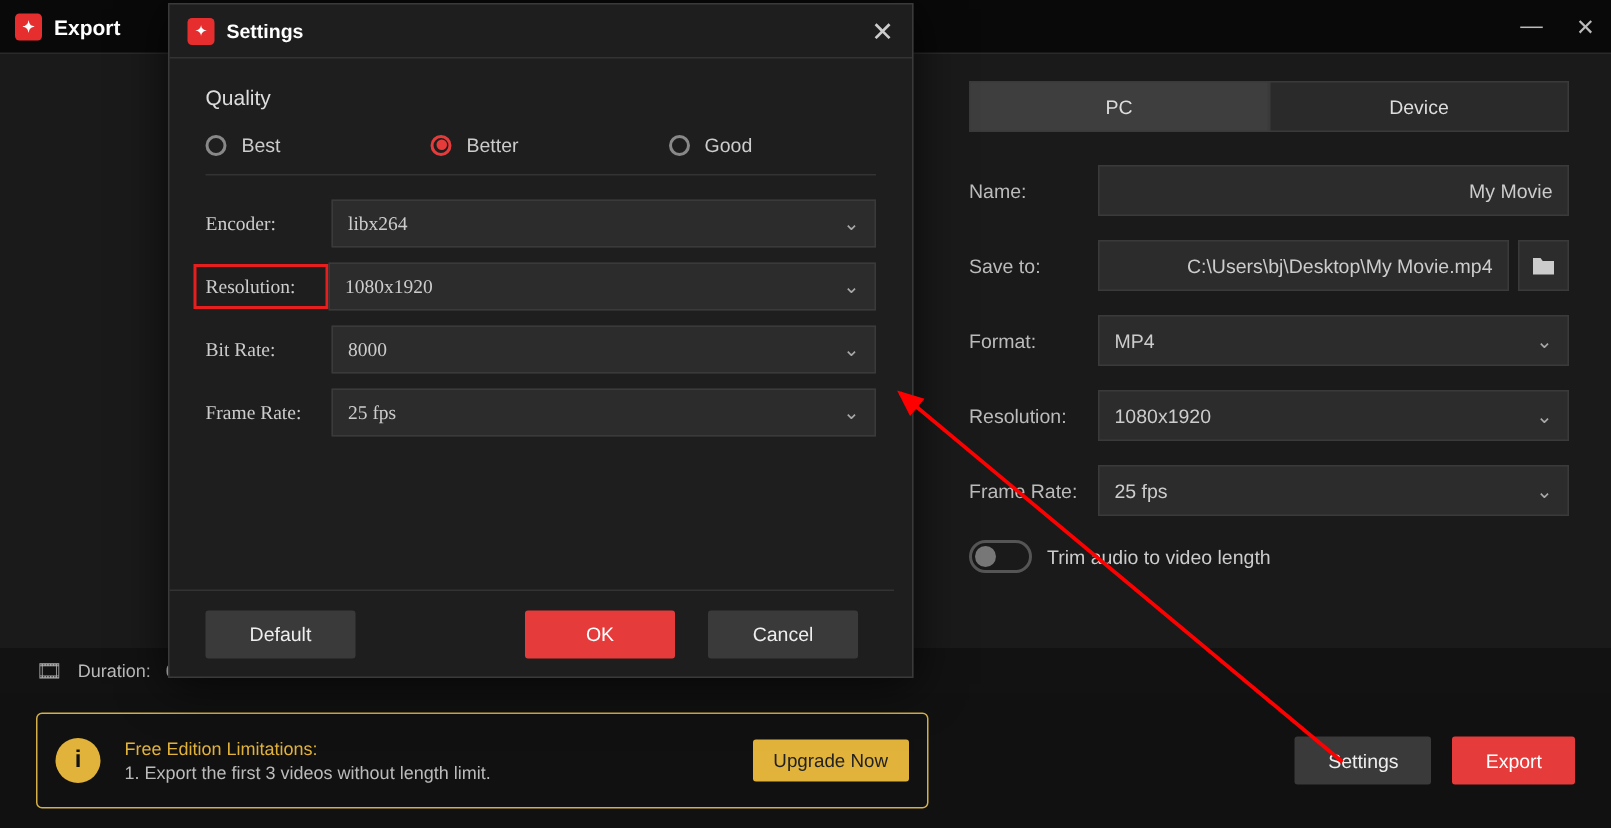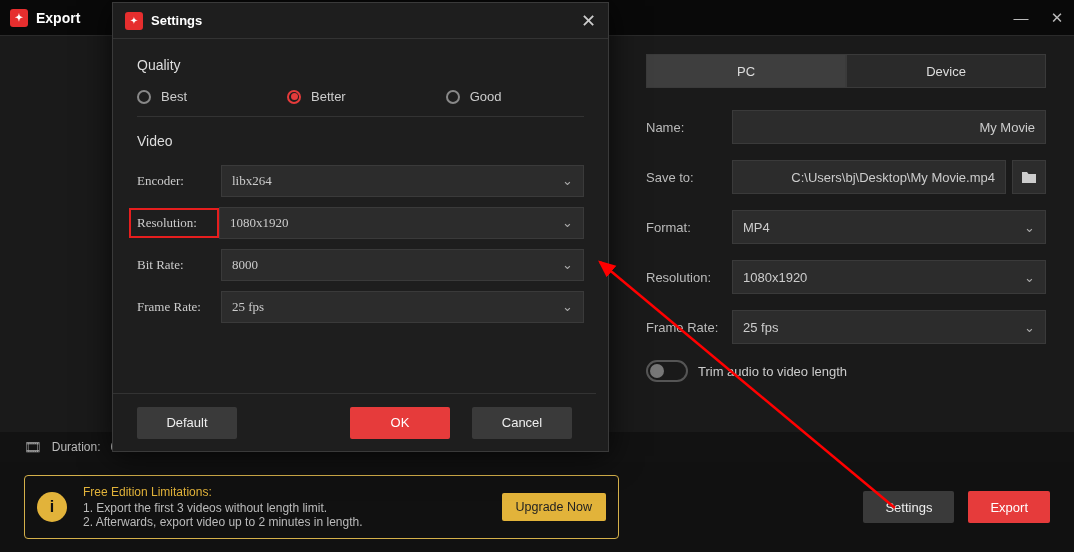--- a/index.html
+++ b/index.html
@@ -335,21 +335,20 @@
     <span>0</span>
   </div>
 </div>
 
 <div class="bottombar">
   <div class="limit-box">
     <div class="info-icon">i</div>
     <div class="limit-text">
       <div class="title">Free Edition Limitations:</div>
       <div class="line">1. Export the first 3 videos without length limit.</div>
-      <div class="line">2. Afterwards, export video up to 2 minutes in length.</div>
     </div>
     <div class="upgrade-btn">Upgrade Now</div>
   </div>
   <div class="bottom-right">
     <div class="btn btn-gray">Settings</div>
     <div class="btn btn-red">Export</div>
   </div>
 </div>
 
 <div class="modal">
@@ -368,21 +367,20 @@
       <div class="radio-item">
         <span class="radio checked"></span>
         <span>Better</span>
       </div>
       <div class="radio-item">
         <span class="radio"></span>
         <span>Good</span>
       </div>
     </div>
     <div class="divider"></div>
-    <div class="section-title">Video</div>
 
     <div class="form-row">
       <div class="form-label">Encoder:</div>
       <div class="form-select">
         <span>libx264</span>
           <span class="chev">⌄</span>
       </div>
     </div>
     <div class="form-row">
       <div class="form-label highlight-label">Resolution:</div>

